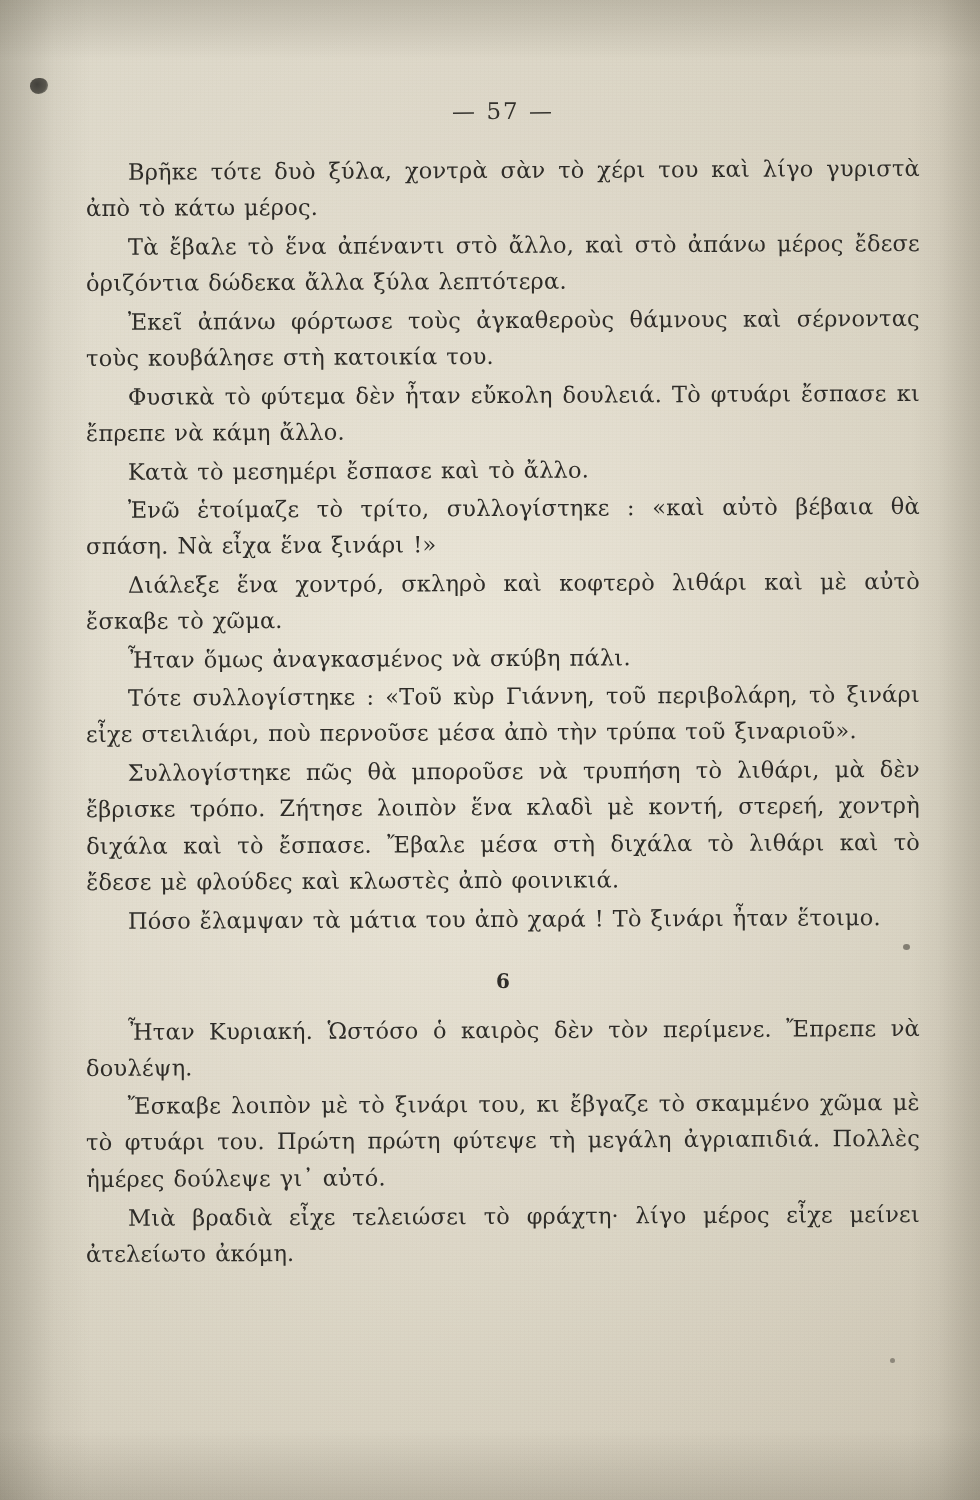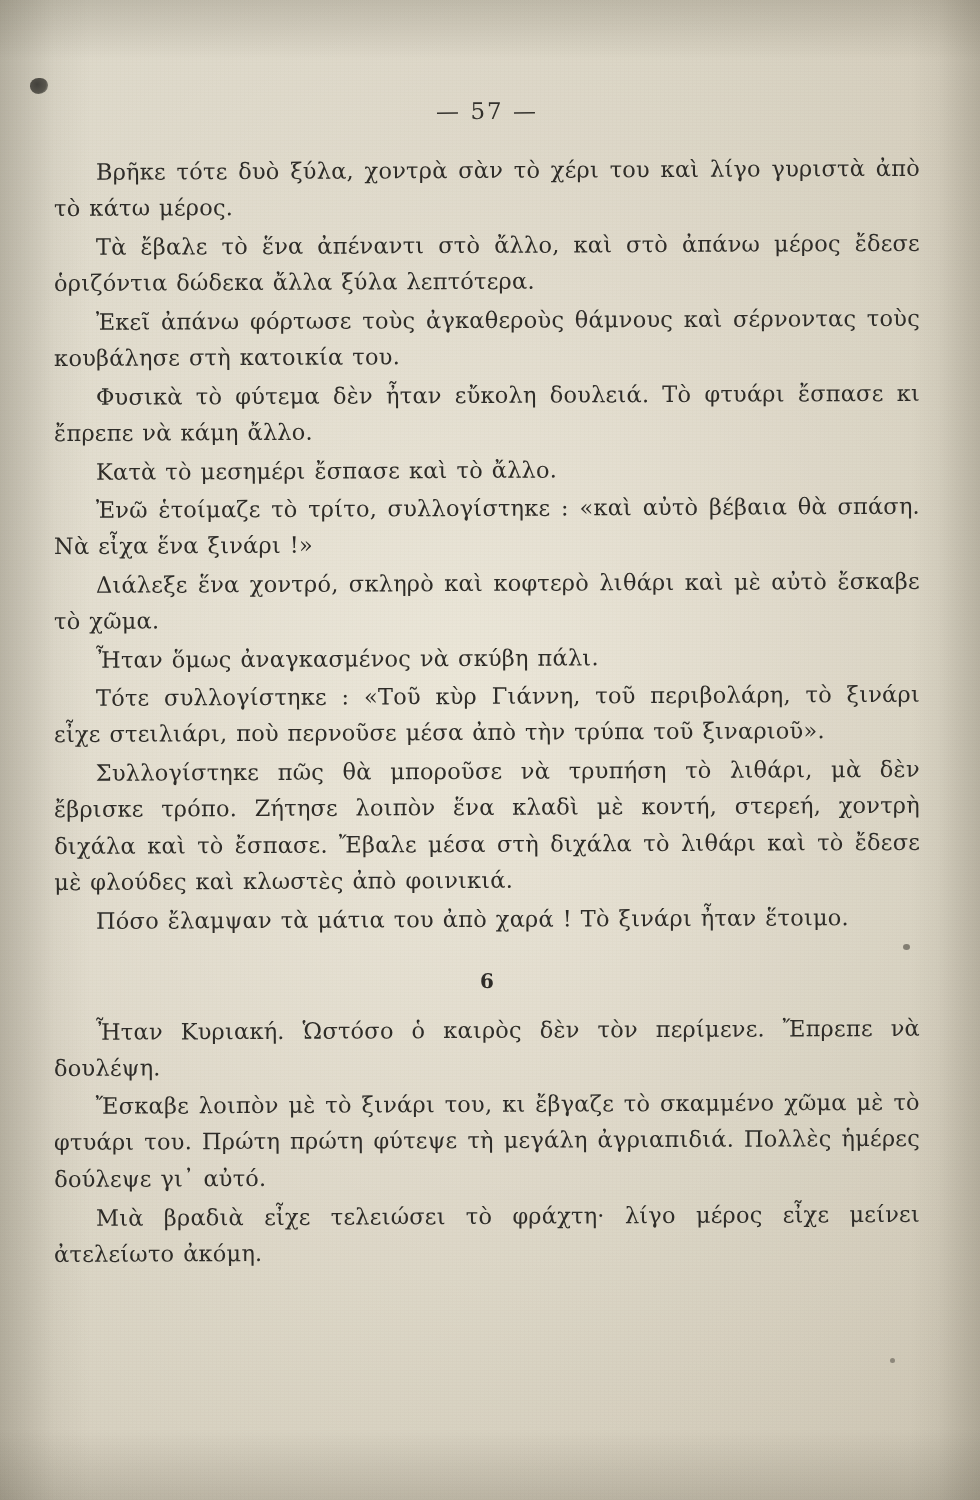--- a/index.html
+++ b/index.html
@@ -75,21 +75,21 @@
   .speck-b {
     position: absolute;
     left: 890px; top: 1358px;
     width: 5px; height: 5px;
     border-radius: 50%;
     background: rgba(60,56,48,0.45);
   }
 
   .content {
     position: relative;
-    padding: 0 60px 0 54px;
+    padding: 0 60px 0 86px;
     z-index: 3;
   }
 
   .folio {
     text-align: center;
     font-size: 23px;
     letter-spacing: 2px;
     color: #33312c;
     margin-top: 98px;
     margin-bottom: 30px;

